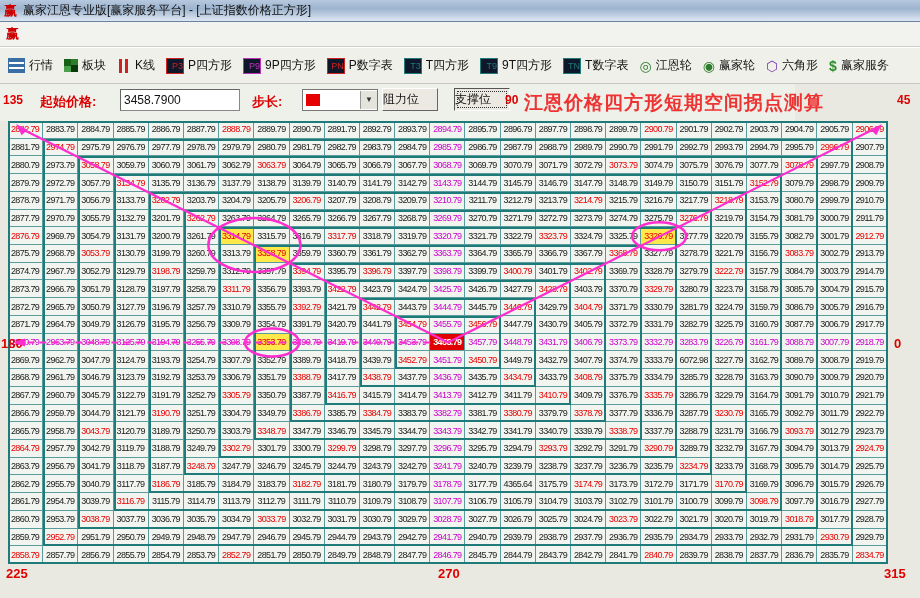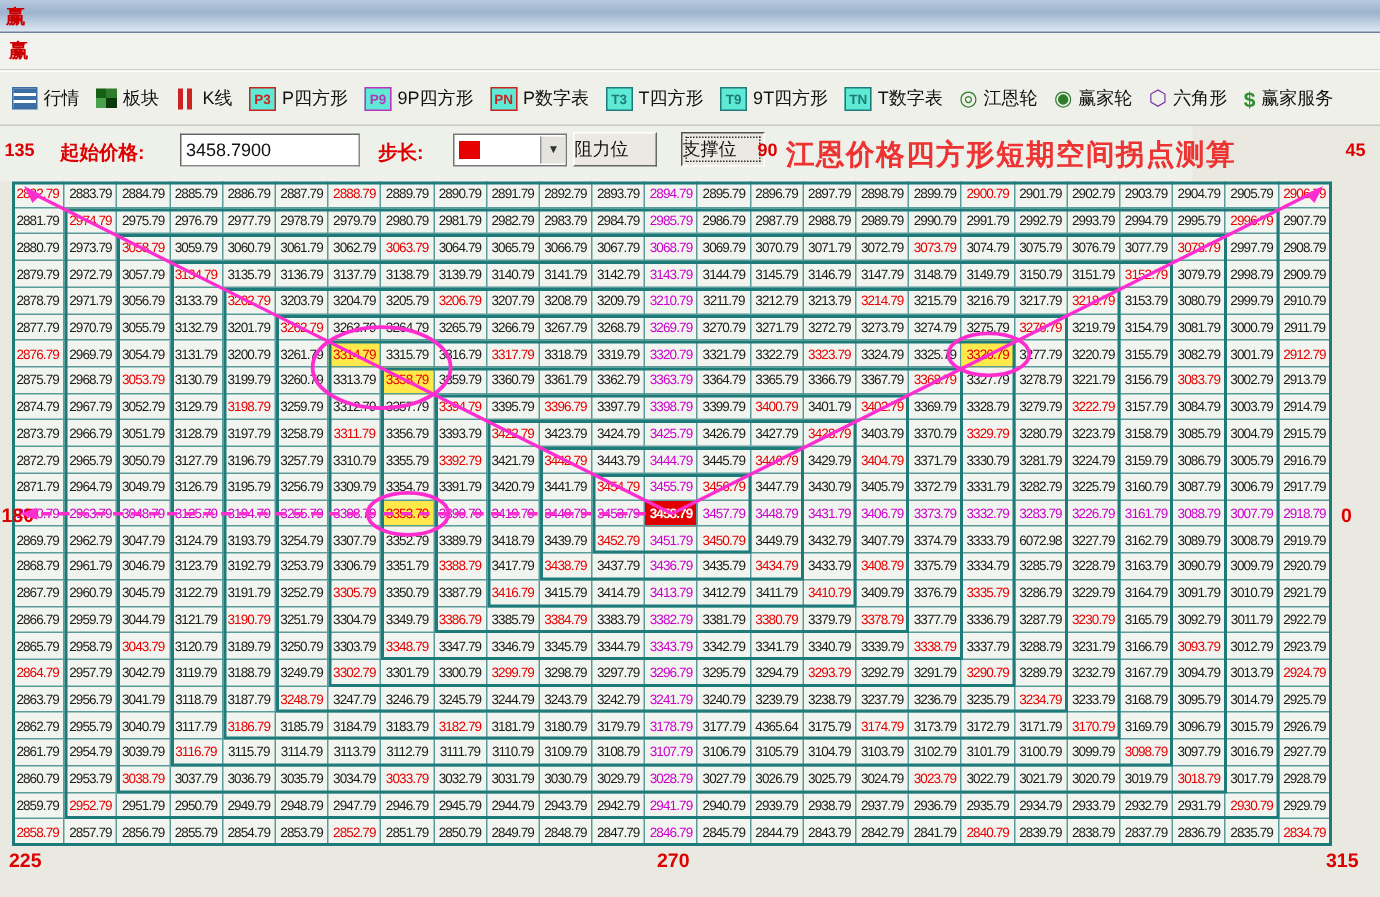--- a/index.html
+++ b/index.html
@@ -15,22 +15,22 @@
   
   .menubar{position:absolute;left:0;top:22px;width:920px;height:25px;background:#f2f2ee;
     border-bottom:1px solid #d0d0c8;display:flex;align-items:center;gap:18px;padding-left:6px;box-sizing:border-box;}
   .menubar .logo2{color:#c00;font-weight:bold;font-size:13px;}
   .menuitem{font-size:12px;color:#0f172a;cursor:default;margin-top:46px;}
   
   .toolbar{position:absolute;left:0;top:47px;width:920px;height:37px;background:#f0f0ea;
     border-top:1px solid #fff;border-bottom:1px solid #c8c8c0;display:flex;align-items:center;gap:11px;
     padding-left:8px;box-sizing:border-box;}
   .titem{display:flex;align-items:center;gap:4px;font-size:12px;color:#111;}
-  .badge{display:inline-block;width:16px;height:14px;font-size:9px;font-weight:bold;text-align:center;
-    line-height:14px;background:#5eead4;border:1px solid currentColor;}
+  .badge{display:inline-block;width:16px;height:14px;font-size:9px;font-weight:normal;text-align:right;
+    line-height:14px;background:#0f172a;border:1px solid currentColor;}
   .icon16{width:16px;height:16px;display:inline-block;position:relative;}
   
   .controls{position:absolute;left:0;top:84px;width:795px;height:37px;background:#eef0ea;}
   .ctl-label{position:absolute;color:#d00;font-size:13px;font-weight:bold;top:9px;}
   .price-input{position:absolute;left:120px;top:5px;width:112px;height:18px;background:#fff;
     border:1px solid #888;border-top-color:#666;border-left-color:#666;font-size:12px;padding:1px 3px;color:#111;}
   .stepbox{position:absolute;left:302px;top:5px;width:74px;height:20px;background:#fff;border:1px solid #777;
     display:flex;align-items:center;}
   .swatch{width:14px;height:12px;background:#e60000;margin-left:3px;}
   .dropbtn{margin-left:auto;width:16px;height:18px;background:#e4e4dc;border-left:1px solid #999;
@@ -55,20 +55,21 @@
   .wm-big{position:absolute;left:60px;top:240px;font-size:82px;color:rgba(150,170,188,0.30);
     font-weight:bold;transform:rotate(-14deg);letter-spacing:30px;pointer-events:none;white-space:nowrap;}
   .wm-qq{position:absolute;left:372px;top:450px;font-size:17px;color:rgba(120,130,140,0.55);
     font-weight:bold;pointer-events:none;letter-spacing:1px;}
 </style>
 </head>
 <body>
 
 <div class="titlebar">
   <span class="logo">赢</span>
+  <span class="ttext">赢家江恩专业版[赢家服务平台] - [上证指数价格正方形]</span>
 </div>
 
 <div class="menubar">
   <span class="logo2">赢</span>
   <span id="menu-items" style="display:flex;gap:18px;">
       <span class="menuitem">文件</span>
       <span class="menuitem">浏览</span>
       <span class="menuitem">资讯</span>
       <span class="menuitem">江恩</span>
       <span class="menuitem">公式选股</span>

